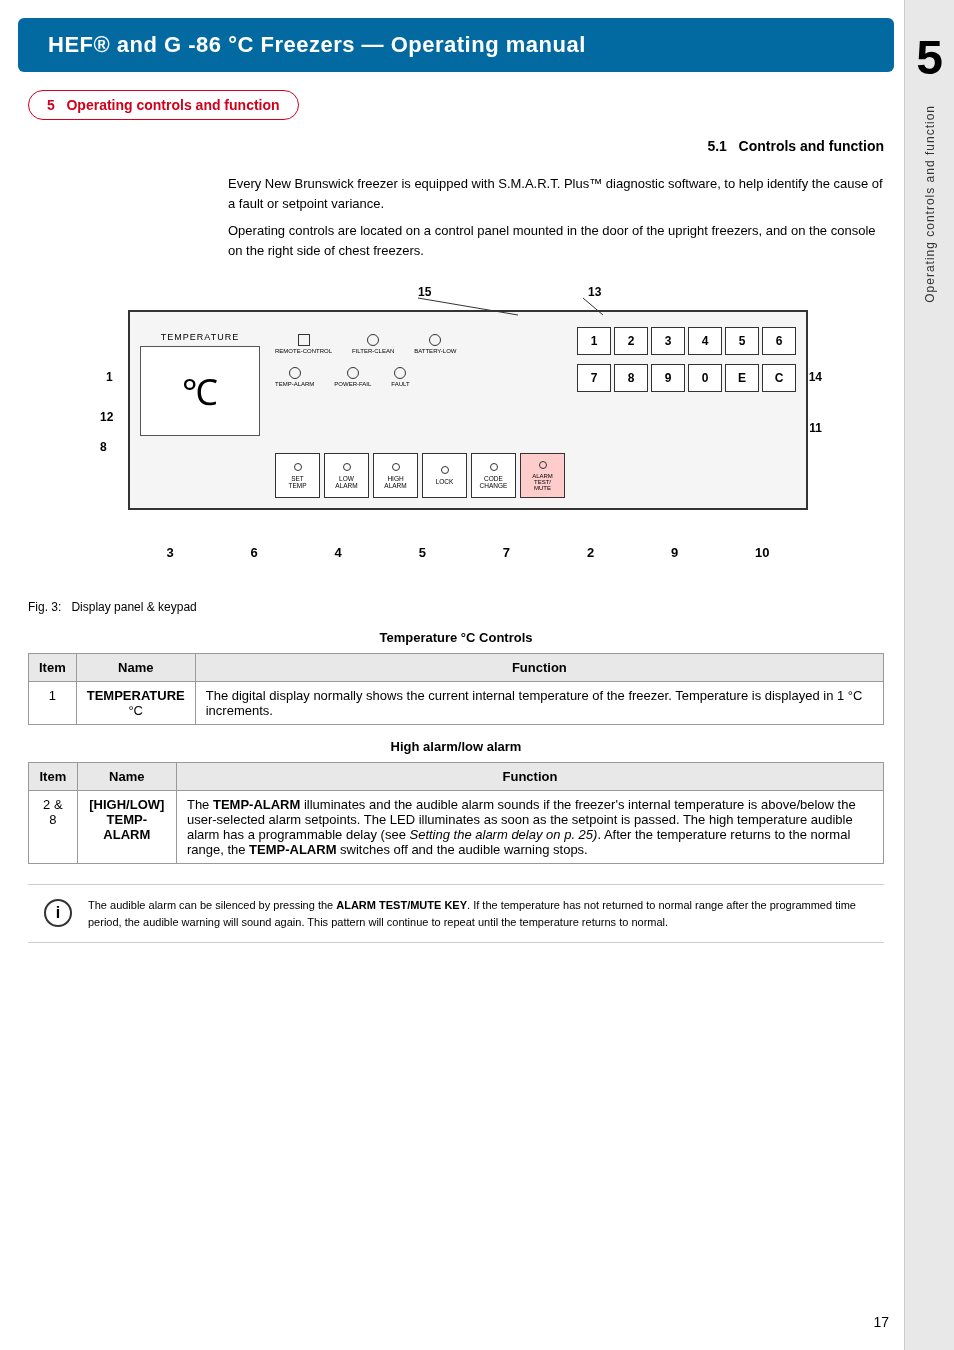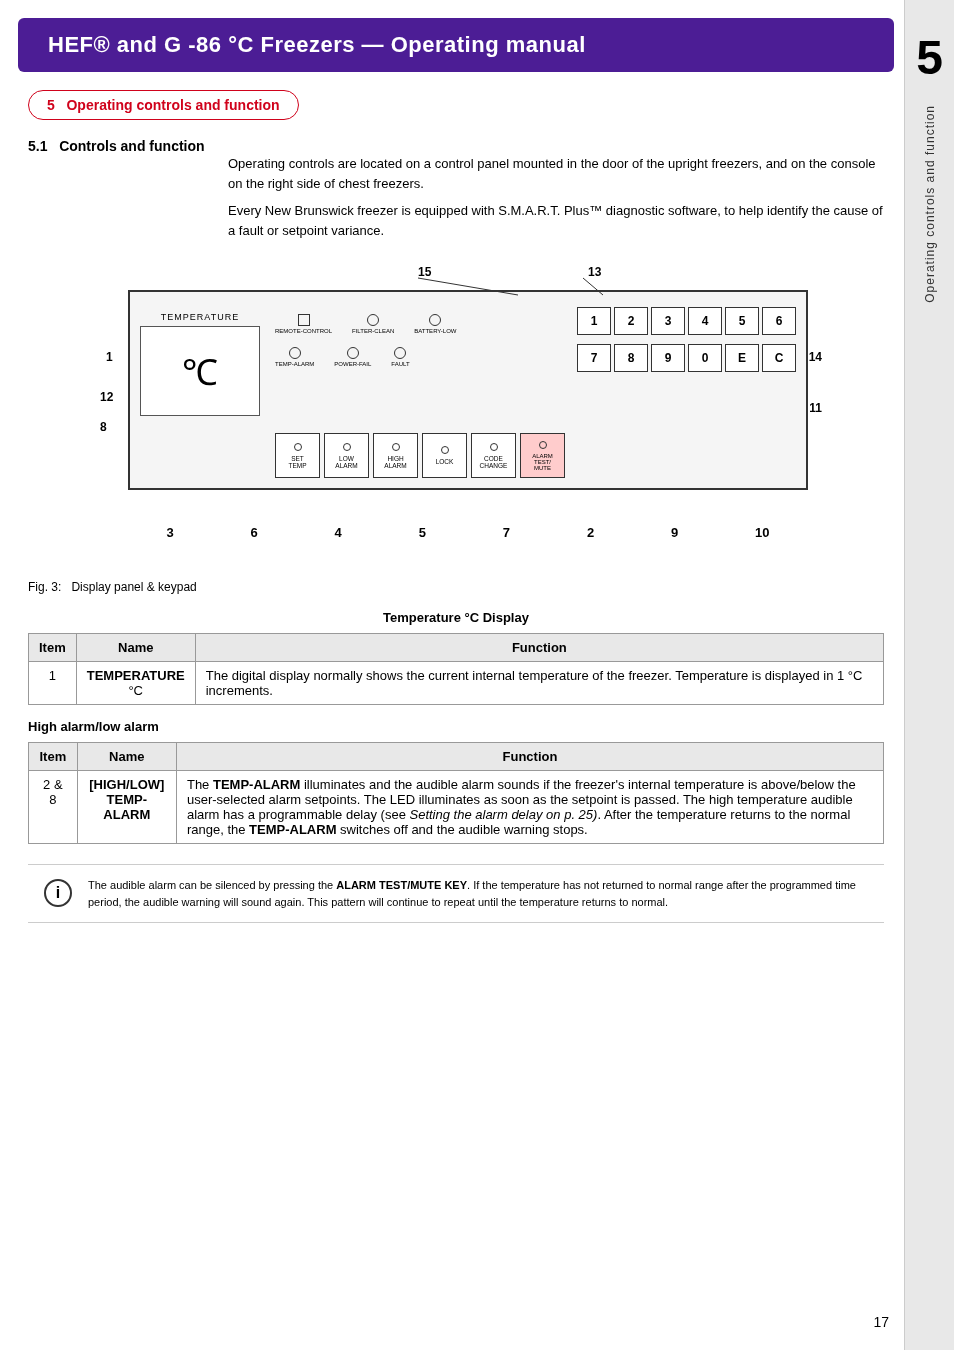--- a/index.html
+++ b/index.html
@@ -8,21 +8,21 @@
       font-size: 13px;
       background: #fff;
       color: #000;
       width: 954px;
       min-height: 1350px;
       position: relative;
     }
 
     
     .header {
-      background: #4c1d95;
+      background: #0369a1;
       color: #fff;
       padding: 14px 30px;
       margin: 18px 60px 0 18px;
       border-radius: 6px;
       font-size: 22px;
       font-weight: bold;
       letter-spacing: 0.5px;
     }
 
     
@@ -69,21 +69,22 @@
       display: inline-block;
       color: #d0021b;
       font-weight: bold;
       font-size: 14px;
     }
 
     
     .subsection-title {
       font-weight: bold;
       font-size: 14px;
-      margin-bottom: 0;
+      margin-bottom: 20px;
+      text-align: right;
     }
 
     
     .para {
       margin-left: 200px;
       margin-bottom: 8px;
       font-size: 13px;
       line-height: 1.5;
     }
 
@@ -157,20 +158,21 @@
     .table-section-title {
       font-weight: bold;
       font-size: 13px;
       margin: 12px 0 8px 0;
       text-align: center;
     }
     .table-section-title-left {
       font-weight: bold;
       font-size: 13px;
       margin: 14px 0 8px 0;
+      text-align: center;
     }
 
     
     table {
       border-collapse: collapse;
       width: 100%;
       font-size: 13px;
     }
     th {
       background: #e8e8e8;
@@ -242,22 +244,22 @@
       <span>5</span>&nbsp;&nbsp;
       <span>Operating controls and function</span>
     </span>
   </div>
 
   <div class="subsection-title">
     <span>5.1</span>&nbsp;&nbsp;
     <span>Controls and function</span>
   </div>
 
+  <p class="para">Every New Brunswick freezer is equipped with S.M.A.R.T. Plus™ diagnostic software, to help identify the cause of a fault or setpoint variance.</p>
   <p class="para">Operating controls are located on a control panel mounted in the door of the upright freezers, and on the console on the right side of chest freezers.</p>
-  <p class="para">Every New Brunswick freezer is equipped with S.M.A.R.T. Plus™ diagnostic software, to help identify the cause of a fault or setpoint variance.</p>
 
   <div class="diagram-container">
 
     <span class="ann" style="left:390px; top:5px;">15</span>
     <span class="ann" style="left:560px; top:5px;">13</span>
 
     <span class="ann" style="left:78px; top:90px;">1</span>
     <span class="ann" style="left:72px; top:130px;">12</span>
     <span class="ann" style="left:72px; top:160px;">8</span>
 
@@ -367,21 +369,21 @@
       <line x1="555" y1="18" x2="575" y2="35" stroke="#333" stroke-width="1"></line>
     </svg>
 
   </div>
 
   <div class="fig-caption">
     <strong>Fig. 3:</strong>
     &nbsp;&nbsp;<span>Display panel &amp; keypad</span>
   </div>
 
-  <div class="table-section-title">Temperature °C Display</div>
+  <div class="table-section-title">Temperature °C Controls</div>
   <table>
     <thead>
       <tr>
         <th>Item</th>
         <th>Name</th>
         <th>Function</th>
       </tr>
     </thead>
     <tbody>
       <tr>

